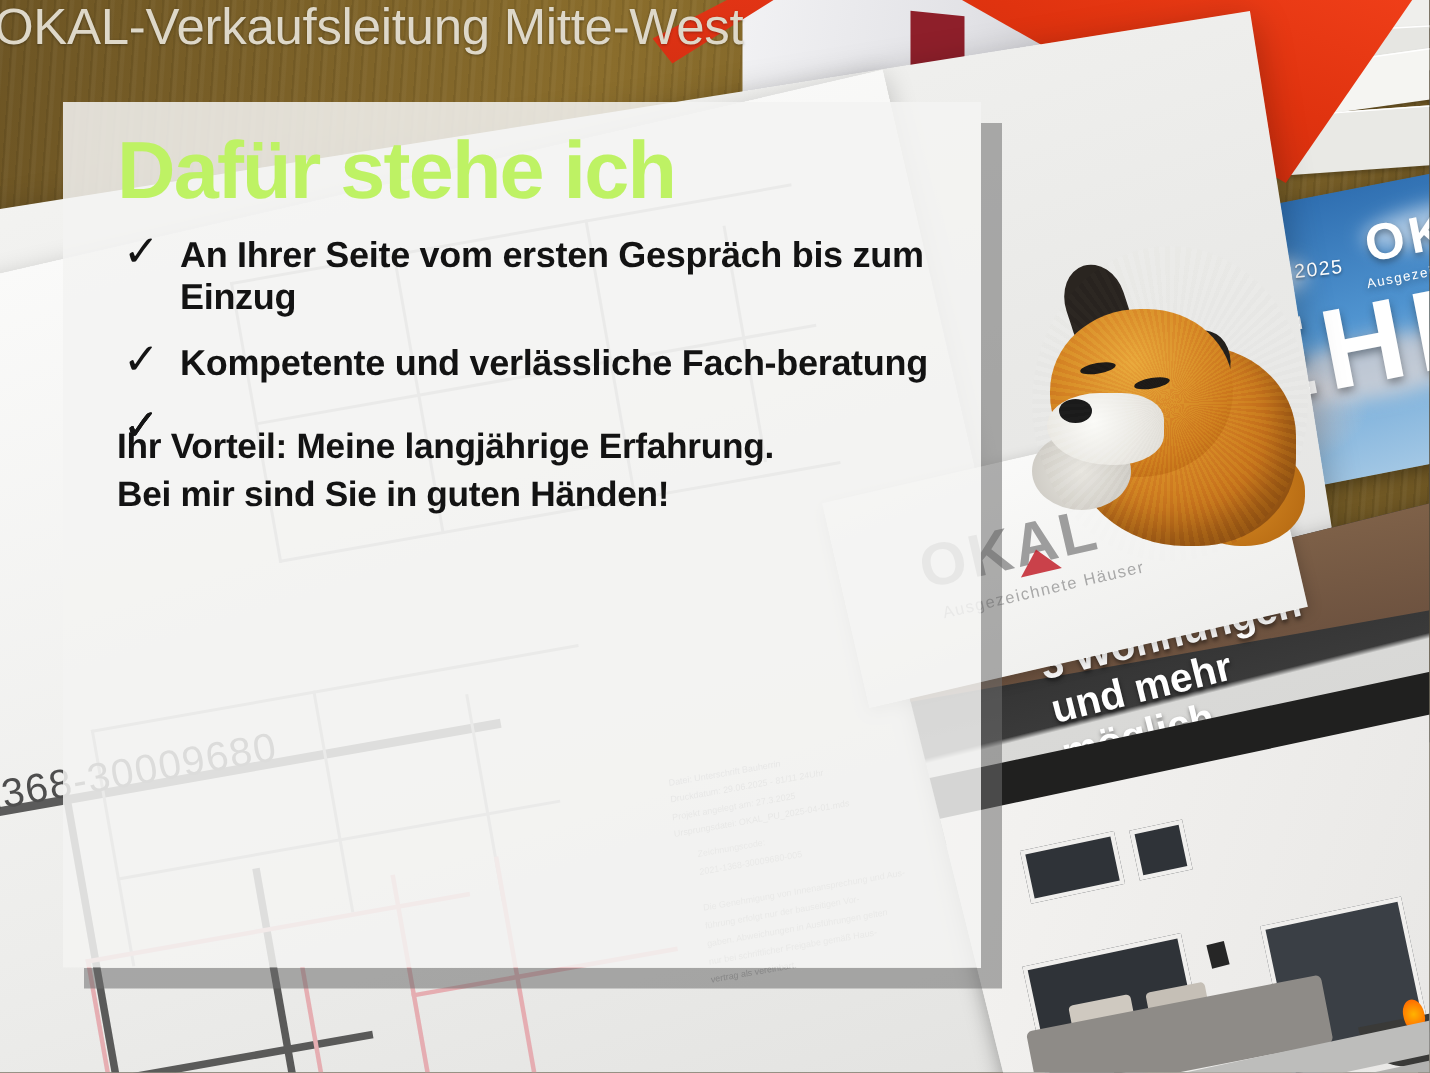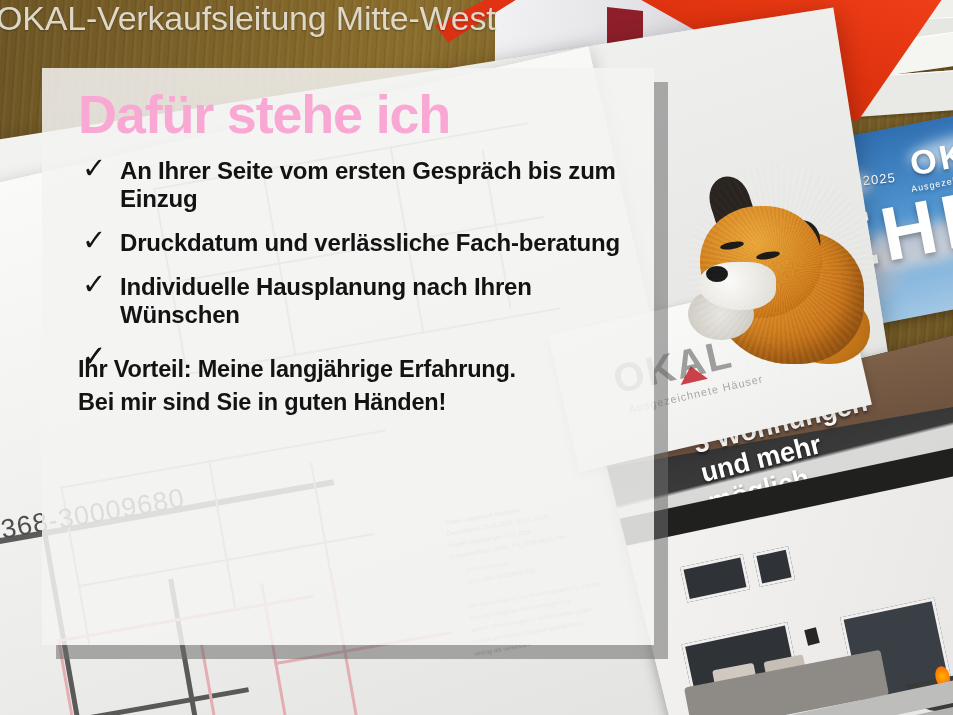--- a/index.html
+++ b/index.html
@@ -224,21 +224,21 @@
 
   
   .panel{
     position:absolute; left:42px; top:68px; width:612px; height:577px;
     background:rgba(243,243,242,.86);
     box-shadow:14px 14px 0 rgba(110,110,110,.55);
   }
   .panel-inner{ position:relative; padding:16px 20px 0 22px; }
 
   .headline{
-    font-size:54px; font-weight:700; color:#f9a8d4;
+    font-size:54px; font-weight:700; color:#bef264;
     letter-spacing:-1.2px; line-height:1.05; margin:2px 0 14px 14px;
   }
 
   ul.benefits{ list-style:none; margin:0 0 0 4px; padding:0; }
   ul.benefits li{
     position:relative; padding-left:52px;
     font-size:24px; font-weight:700; color:#131313;
     line-height:1.17; margin-bottom:16px; letter-spacing:-.2px;
   }
   ul.benefits li .tick{
@@ -392,25 +392,24 @@
 
       <div class="headline">Dafür stehe ich</div>
 
       <ul class="benefits">
         <li>
           <span class="tick">✓</span>
           <span>An Ihrer Seite vom ersten Gespräch bis zum Einzug</span>
         </li>
         <li>
           <span class="tick">✓</span>
-          <span>Druckdatum und verlässliche Fach-beratung</span>
+          <span>Kompetente und verlässliche Fach-beratung</span>
         </li>
         <li>
           <span class="tick">✓</span>
-          <span>Individuelle Hausplanung nach Ihren Wünschen</span>
         </li>
         <li>
           <span class="tick">✓</span>
         </li>
         <li>
           <span class="tick">✓</span>
         </li>
       </ul>
 
       <div class="closing">Ihr Vorteil: Meine langjährige Erfahrung.

